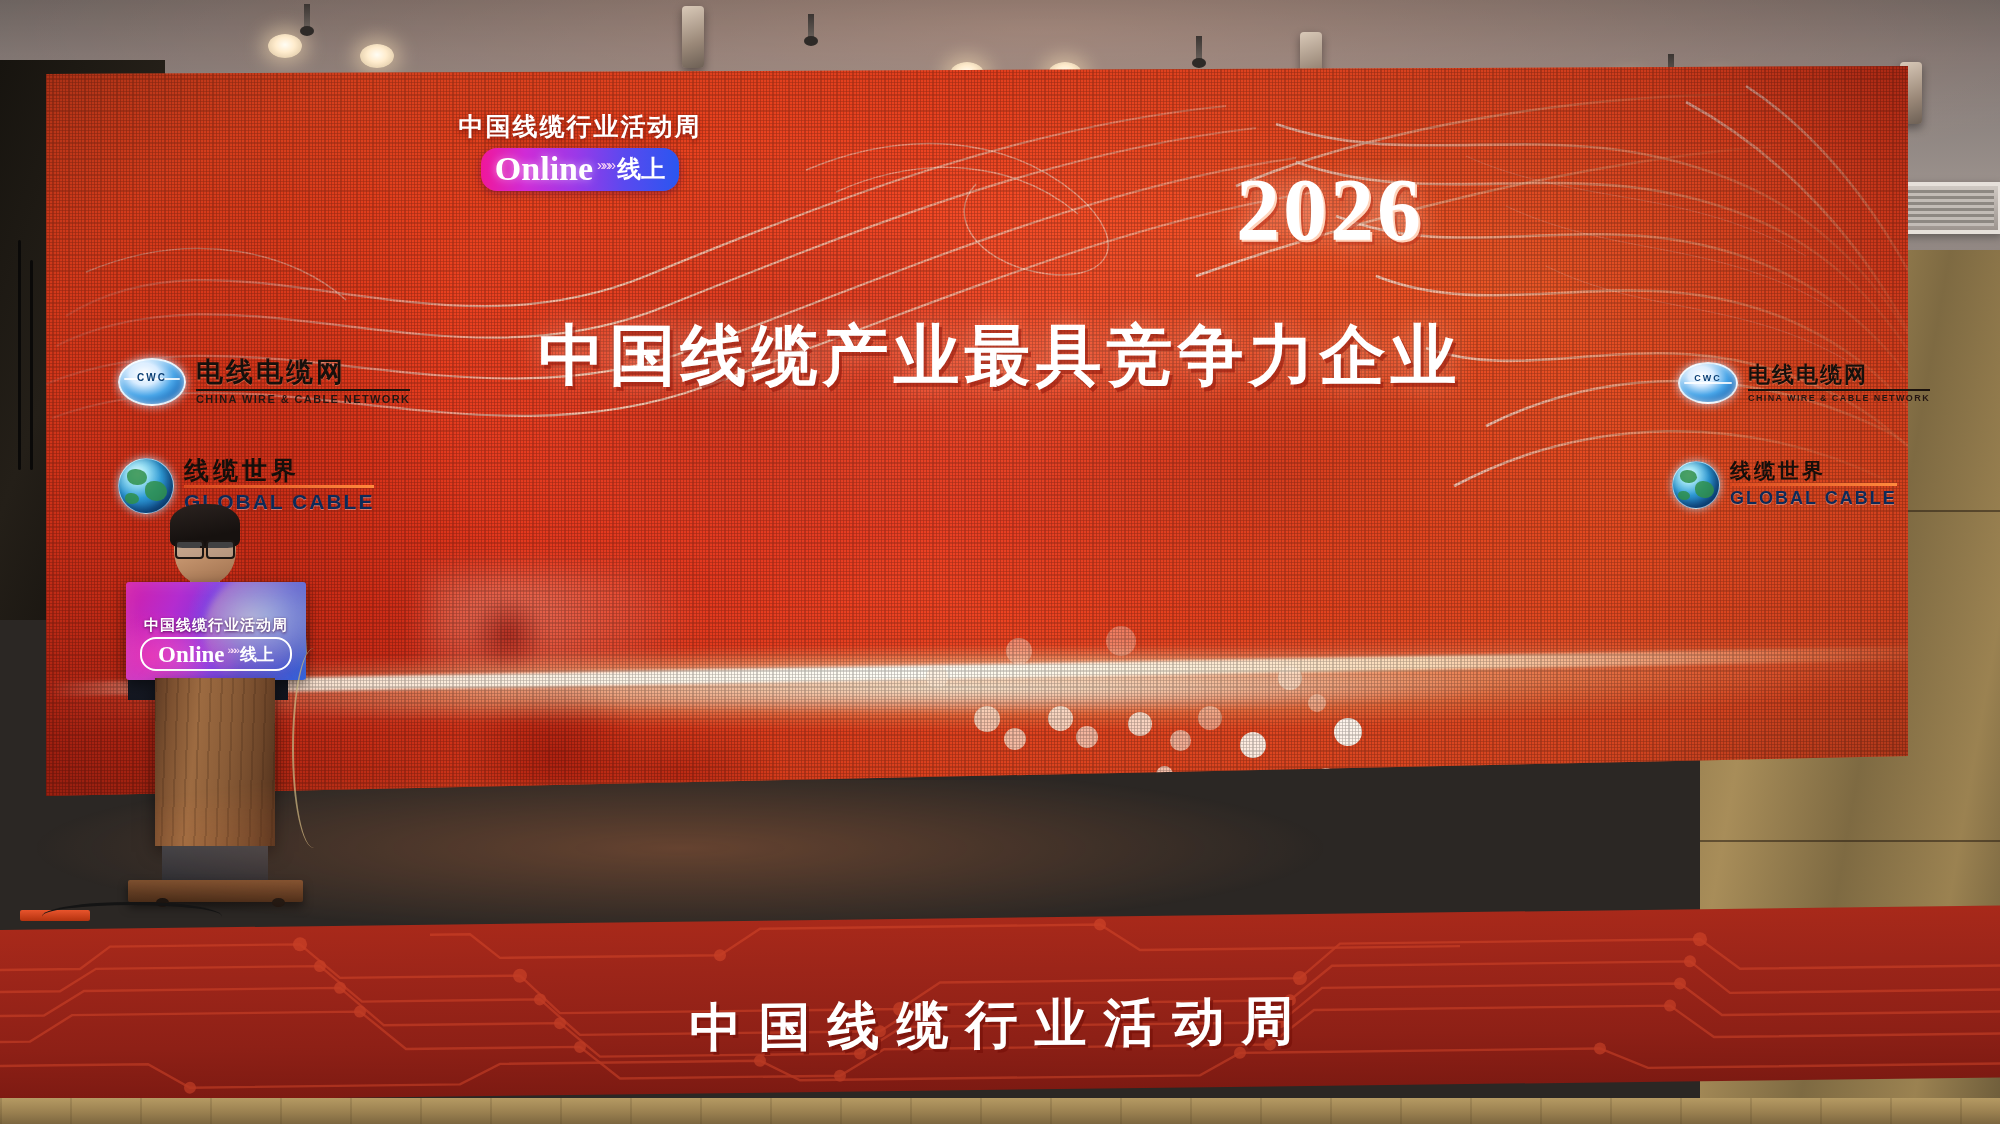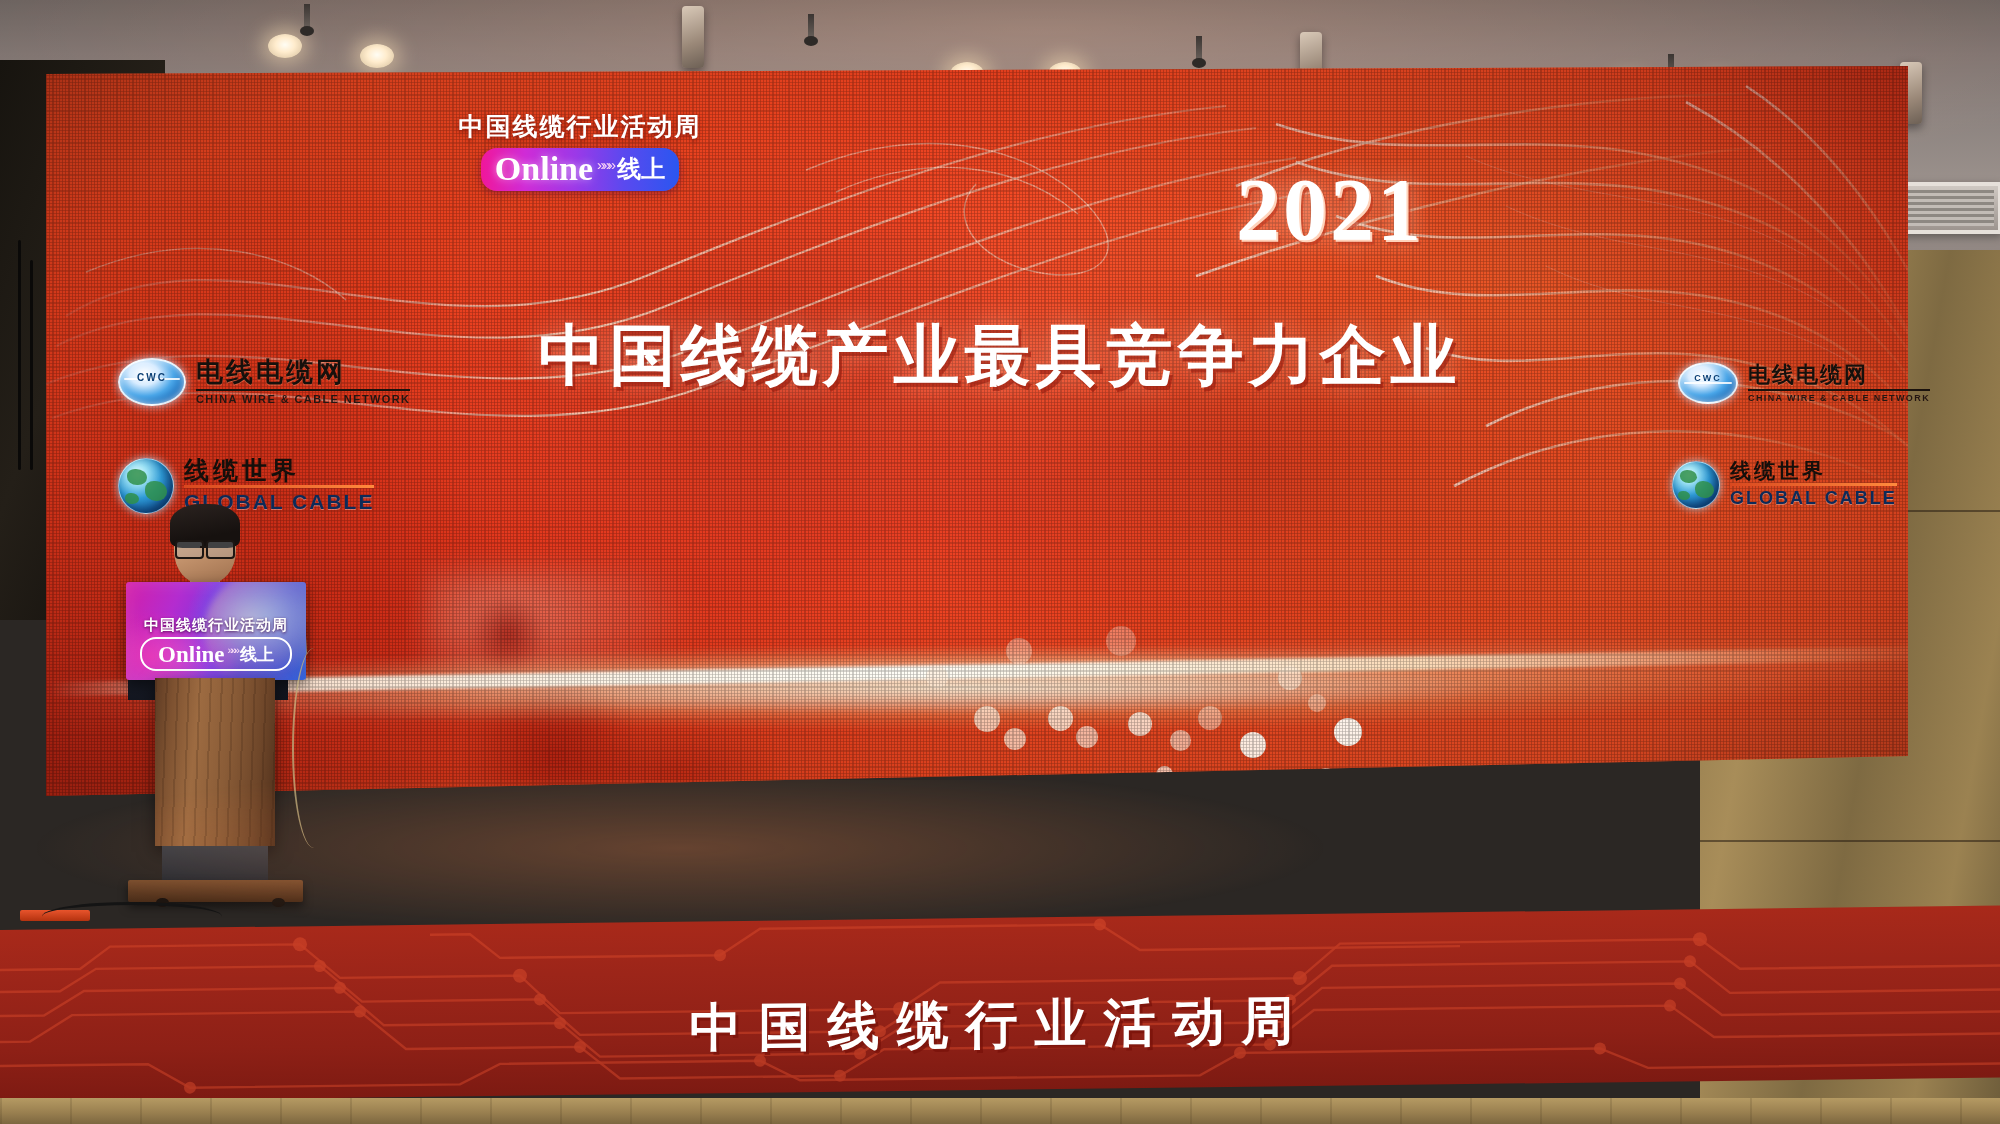--- a/index.html
+++ b/index.html
@@ -493,21 +493,21 @@
 
   <div class="brandtop">
     <div class="cn">中国线缆行业活动周</div>
     <div class="pill">
       <span class="on">Online</span>
       <span class="chev">»»»</span>
       <span class="cnsm">线上</span>
     </div>
   </div>
 
-  <div class="year">2021</div>
+  <div class="year">2026</div>
 
   <div class="maintitle">
     <div class="l1">中国线缆产业最具竞争力企业</div>
   </div>
 
   <div class="logolock" style="left:118px;top:358px;">
     <div class="emblem-oval">
       <div class="cwc">CWC</div>
     </div>
     <div class="lock-text">

